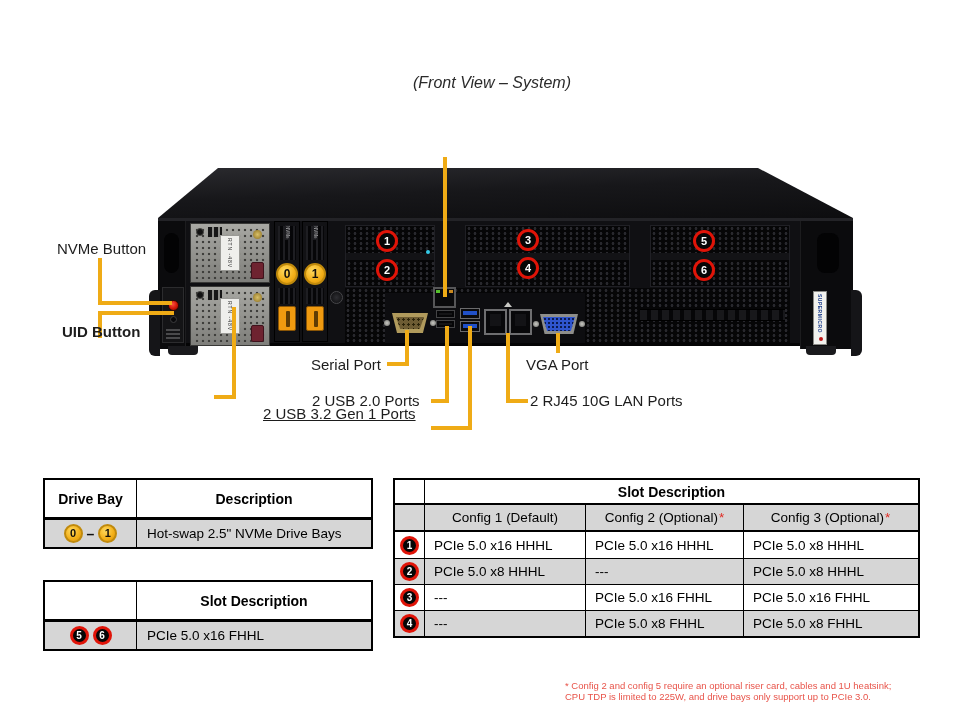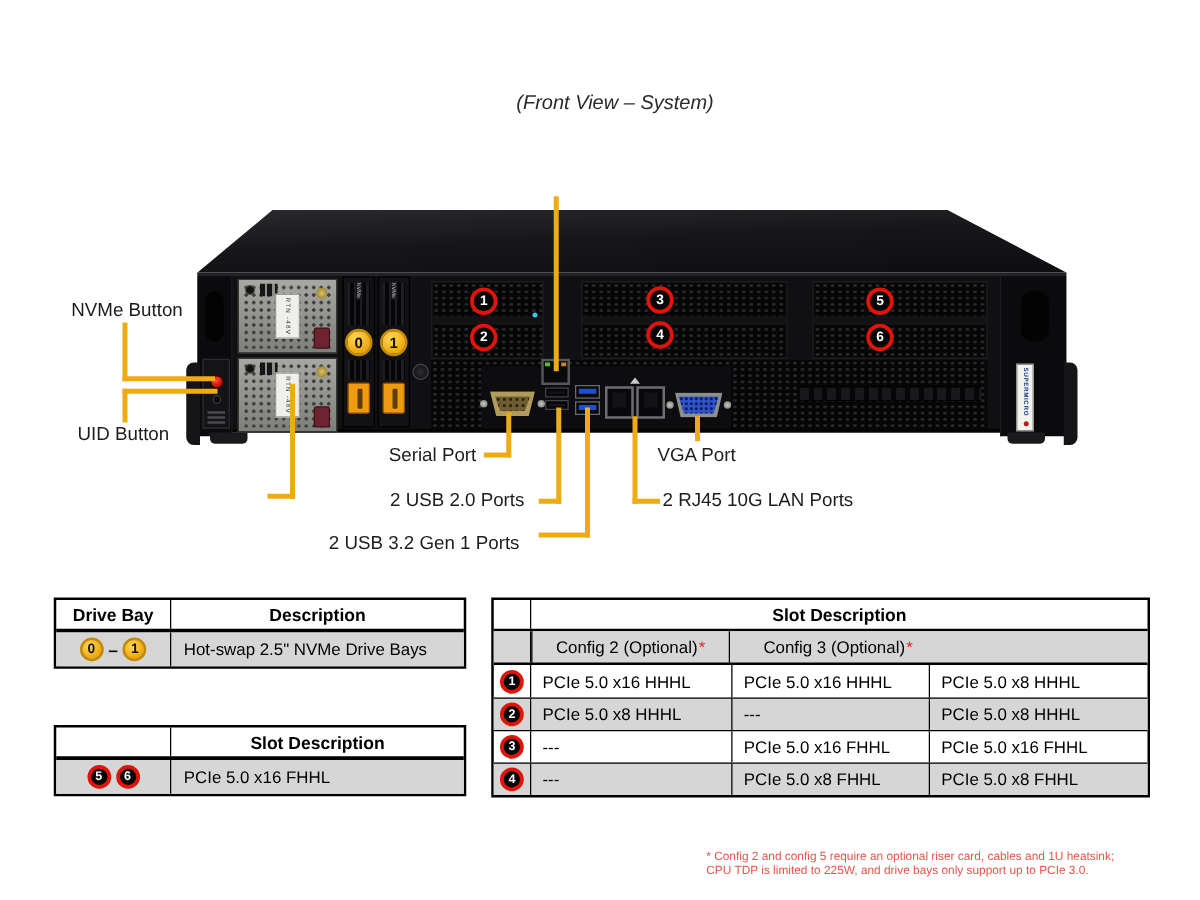--- a/index.html
+++ b/index.html
@@ -120,21 +120,21 @@
   .brand-label { position:absolute; left:12px; top:70px; width:14px; height:54px;
                  background:#f2f2ee; border:1px solid #8a8a86; overflow:hidden;
                  display:flex; align-items:flex-start; justify-content:center; }
   .brand-label span { writing-mode:vertical-rl; font-size:5px; font-weight:bold; color:#1b3c8a;
                       letter-spacing:0.5px; margin-top:2px; }
   .brand-dot { position:absolute; bottom:3px; left:5px; width:4px; height:4px; border-radius:50%; background:#c01818; }
 
   
   .dtable { position:absolute; left:43px; width:330px; border:2px solid #000; background:#fff; z-index:60; }
   .dt-row { display:flex; width:100%; }
-  .dt-head { height:26px; font-weight:bold; font-size:14px; border-bottom:3px solid #000; }
+  .dt-head { height:40px; font-weight:bold; font-size:14px; border-bottom:3px solid #000; }
   .dt-data { height:27px; background:#d6d6d6; font-size:13.5px; }
   .dt-c1 { width:92px; border-right:1px solid #000; display:flex; align-items:center; justify-content:center; gap:4px; }
   .dt-c2 { flex:1; display:flex; align-items:center; }
   .dt-head .dt-c2 { justify-content:center; }
   .dt-data .dt-c2 { padding-left:10px; }
 
   .rtable { position:absolute; left:393px; top:478px; width:527px; border:2px solid #000; background:#fff; z-index:60; }
   .rt-row { display:flex; width:100%; font-size:13.5px; }
   .rt-icon { width:30px; border-right:1px solid #000; display:flex; align-items:center; justify-content:center; }
   .rt-title { height:25px; border-bottom:2px solid #000; }
@@ -292,24 +292,24 @@
   <div class="line" style="left:405px; top:330px; width:4px; height:36px;"></div>
   <div class="line" style="left:431px; top:399px; width:18px; height:4px;"></div>
   <div class="line" style="left:445px; top:326px; width:4px; height:77px;"></div>
   <div class="line" style="left:431px; top:426px; width:41px; height:4px;"></div>
   <div class="line" style="left:468px; top:326px; width:4px; height:104px;"></div>
   <div class="line" style="left:556px; top:333px; width:4px; height:20px;"></div>
   <div class="line" style="left:506px; top:333px; width:4px; height:70px;"></div>
   <div class="line" style="left:506px; top:399px; width:22px; height:4px;"></div>
 
   <div class="label" style="left:57px; top:240px;">NVMe Button</div>
-  <div class="label" style="left:62px; top:339px;">UID Button</div>
+  <div class="label" style="left:62px; top:323px;font-weight:bold;">UID Button</div>
   <div class="label" style="left:311px; top:356px;">Serial Port</div>
   <div class="label" style="left:312px; top:392px;">2 USB 2.0 Ports</div>
-  <div class="label" style="left:263px; top:426px;">2 USB 3.2 Gen 1 Ports</div>
+  <div class="label" style="left:263px; top:405px;text-decoration:underline;">2 USB 3.2 Gen 1 Ports</div>
   <div class="label" style="left:526px; top:356px;">VGA Port</div>
   <div class="label" style="left:530px; top:392px;">2 RJ45 10G LAN Ports</div>
 
   <div class="dtable" style="top:478px;">
     <div class="dt-row dt-head">
       <div class="dt-c1">Drive Bay</div>
       <div class="dt-c2">Description</div>
     </div>
     <div class="dt-row dt-data">
       <div class="dt-c1">
@@ -335,20 +335,23 @@
     </div>
   </div>
 
   <div class="rtable">
     <div class="rt-row rt-title">
       <div class="rt-icon"></div>
       <div class="rt-span">Slot Description</div>
     </div>
     <div class="rt-row rt-config">
       <div class="rt-icon"></div>
+      <div class="rt-c first">
+          <span>Config 1 (Default)</span>
+        </div>
       <div class="rt-c mid">
           <span>Config 2 (Optional)</span>
           <span class="star">*</span>
         </div>
       <div class="rt-c last">
           <span>Config 3 (Optional)</span>
           <span class="star">*</span>
         </div>
     </div>
     <div class="rt-row rt-data">

